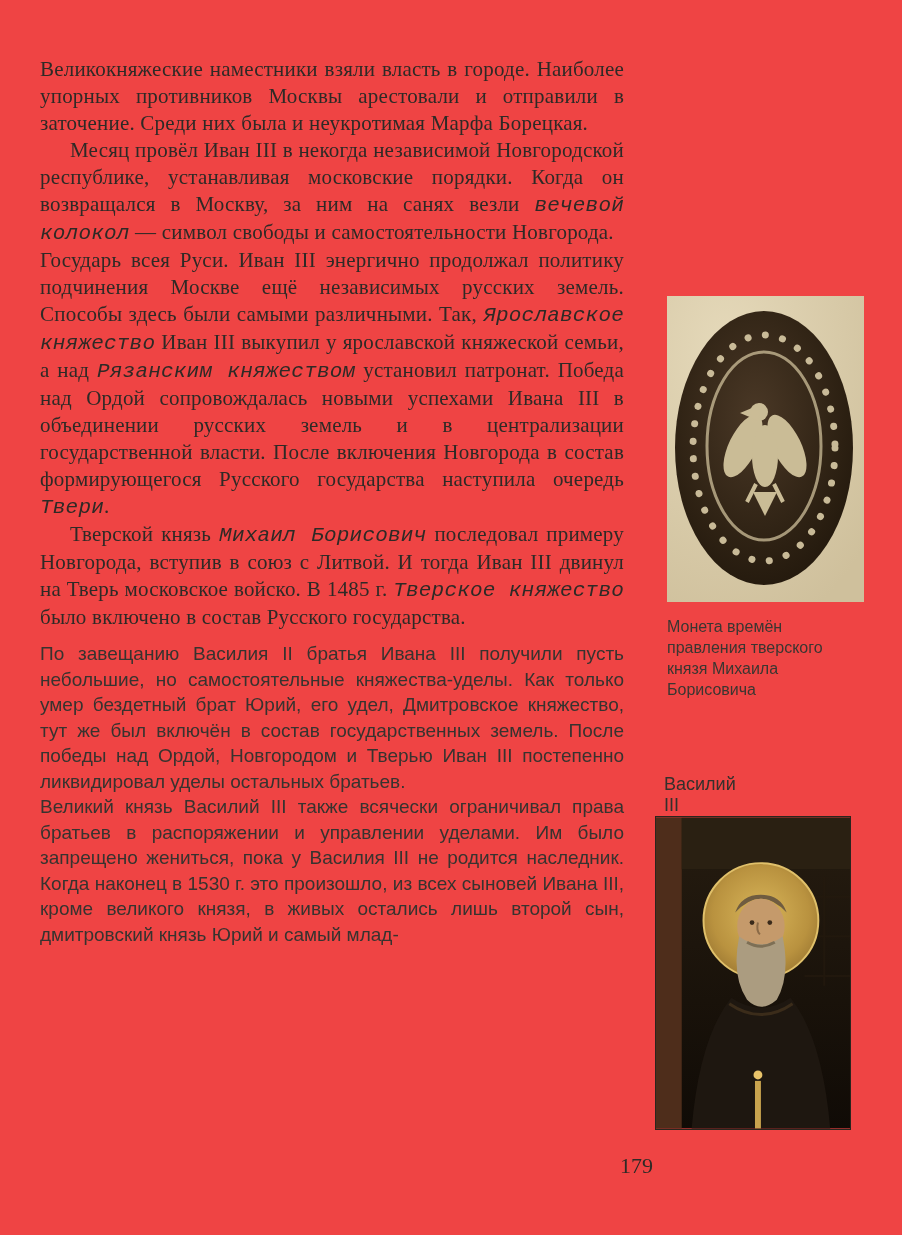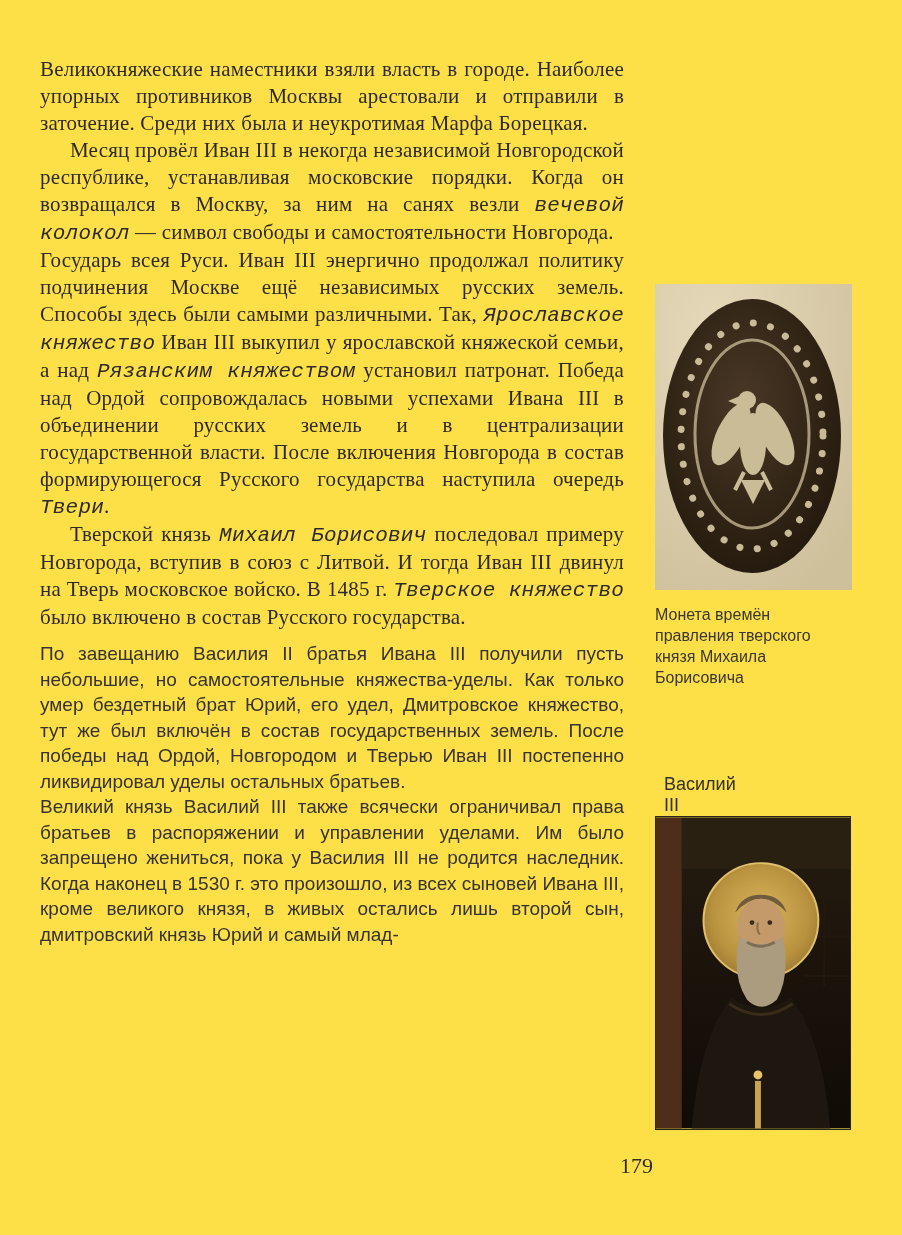--- a/index.html
+++ b/index.html
@@ -1,16 +1,16 @@
 <!DOCTYPE html>
 <html lang="ru"><head>
 <meta charset="utf-8">
 <style>
   html,body{margin:0;padding:0;background:#ffffff;}
-  .page{position:relative;width:902px;height:1235px;background:#fde047;overflow:hidden;}
+  .page{position:relative;width:902px;height:1235px;background:#ef4444;overflow:hidden;}
 
   .main-col{position:absolute;left:40px;top:56px;width:584px;}
   .serif-para{
     font-family:"Liberation Serif","DejaVu Serif",serif;
     font-size:21px;line-height:27px;color:#2e2a26;
     text-align:justify;margin:0;letter-spacing:0.2px;
     hyphens:auto;-webkit-hyphens:auto;
   }
   .serif-para.indent{text-indent:30px;}
   .it{font-style:italic;font-family:Liberation Mono, monospace;}
@@ -18,21 +18,21 @@
 
   #extra-text{margin-top:10px;}
   .sans-para{
     font-family:"Liberation Sans","DejaVu Sans",sans-serif;
     font-size:19px;line-height:25.5px;color:#37332f;
     text-align:justify;margin:0;
     hyphens:auto;-webkit-hyphens:auto;
   }
 
   .fig-col{position:absolute;left:0;top:0;width:0;height:0;}
-  .coin-figure{position:absolute;left:655px;top:284px;width:162px;margin:0;}
+  .coin-figure{position:absolute;left:655px;top:284px;width:162px;margin:12px;}
   .coin-figure svg{display:block;width:197px;height:306px;}
   .fig-caption{
     margin-top:14px;width:186px;
     font-family:"Liberation Sans","DejaVu Sans",sans-serif;
     font-size:16px;line-height:21px;color:#3a3631;
   }
   .icon-label{
     position:absolute;left:664px;top:774px;
     font-family:"Liberation Sans","DejaVu Sans",sans-serif;
     font-size:18px;color:#34302c;

